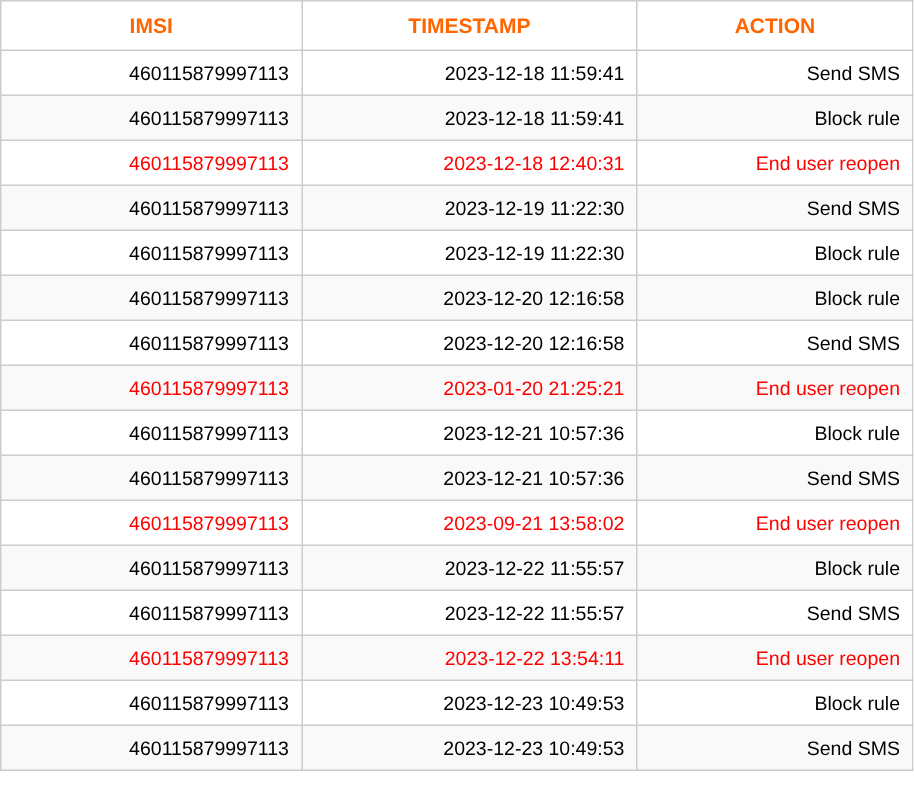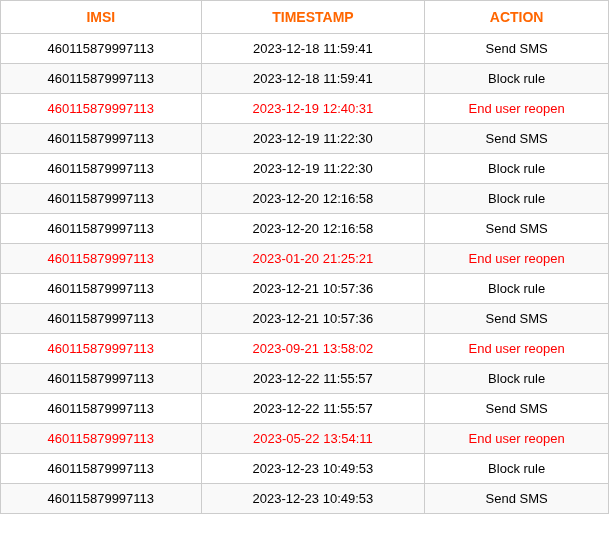--- a/index.html
+++ b/index.html
@@ -19,21 +19,21 @@
       color: #ff6600;
       font-weight: bold;
       text-align: center;
       padding: 8px 4px;
       border: 1px solid #ccc;
       font-size: 14px;
     }
     td {
       padding: 7px 8px;
       border: 1px solid #ccc;
-      text-align: center;
+      text-align: right;
     }
     tr:nth-child(even) td {
       background: #f9f9f9;
     }
     tr:nth-child(odd) td {
       background: #fff;
     }
     .highlight td {
       color: #ff0000;
       font-weight: normal;
@@ -59,21 +59,21 @@
         <td>2023-12-18 11:59:41</td>
         <td>Send SMS</td>
       </tr>
       <tr class="normal">
         <td>460115879997113</td>
         <td>2023-12-18 11:59:41</td>
         <td>Block rule</td>
       </tr>
       <tr class="highlight">
         <td>460115879997113</td>
-        <td>2023-12-19 12:40:31</td>
+        <td>2023-12-18 12:40:31</td>
         <td>End user reopen</td>
       </tr>
       <tr class="normal">
         <td>460115879997113</td>
         <td>2023-12-19 11:22:30</td>
         <td>Send SMS</td>
       </tr>
       <tr class="normal">
         <td>460115879997113</td>
         <td>2023-12-19 11:22:30</td>
@@ -114,21 +114,21 @@
         <td>2023-12-22 11:55:57</td>
         <td>Block rule</td>
       </tr>
       <tr class="normal">
         <td>460115879997113</td>
         <td>2023-12-22 11:55:57</td>
         <td>Send SMS</td>
       </tr>
       <tr class="highlight">
         <td>460115879997113</td>
-        <td>2023-05-22 13:54:11</td>
+        <td>2023-12-22 13:54:11</td>
         <td>End user reopen</td>
       </tr>
       <tr class="normal">
         <td>460115879997113</td>
         <td>2023-12-23 10:49:53</td>
         <td>Block rule</td>
       </tr>
       <tr class="normal">
         <td>460115879997113</td>
         <td>2023-12-23 10:49:53</td>

